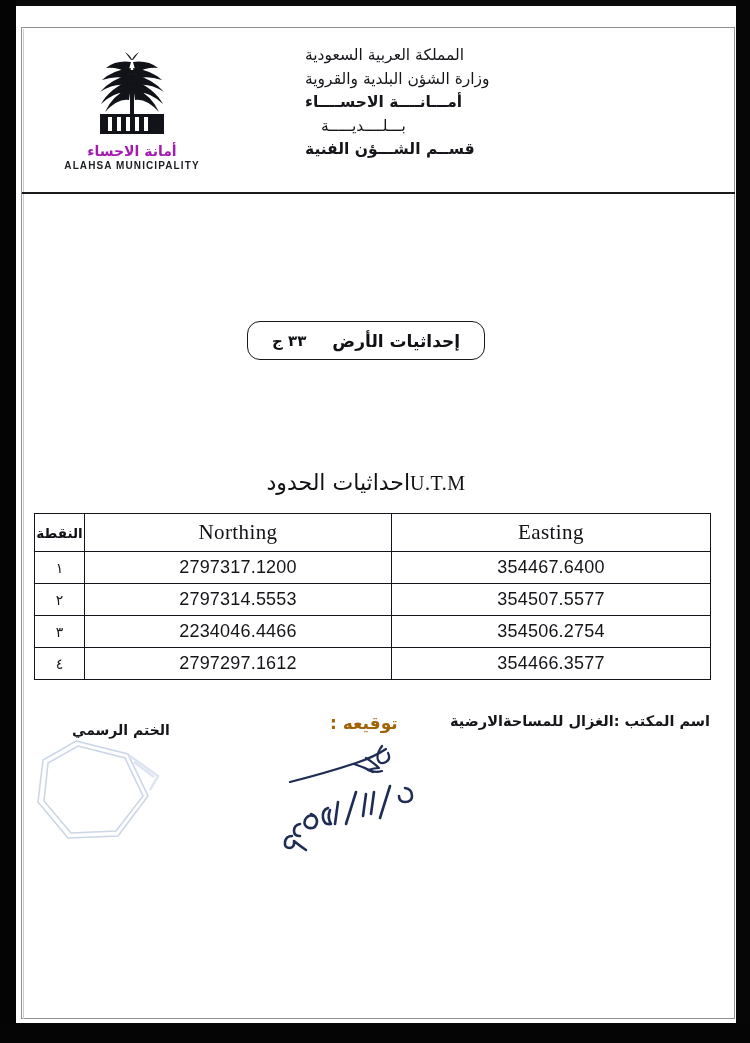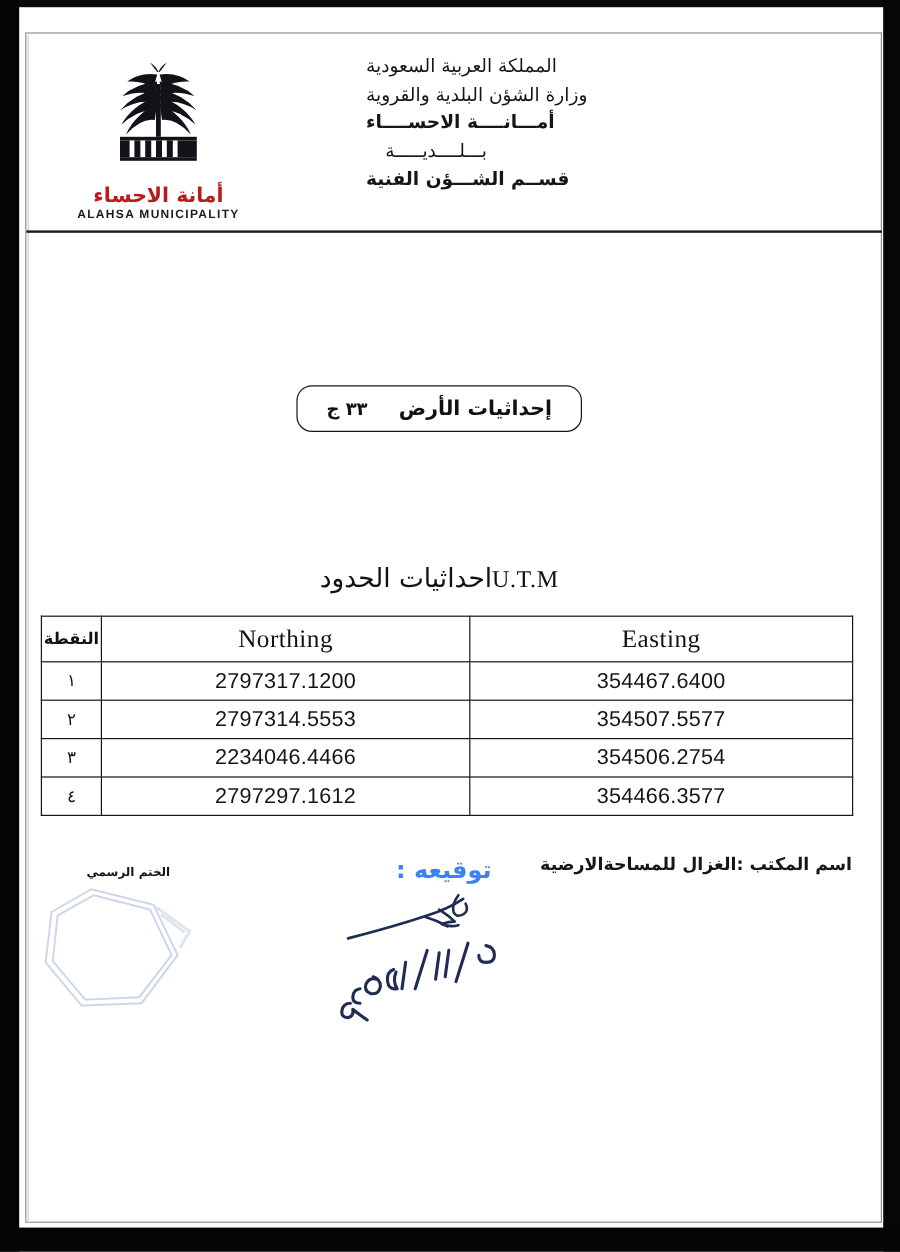--- a/index.html
+++ b/index.html
@@ -70,25 +70,25 @@
     width: 712px; height: 165px;
   }
   .logo-wrap {
     position: absolute;
     left: 30px; top: 20px;
     width: 160px;
     text-align: center;
   }
   .logo-mark { width: 108px; height: 90px; display: block; margin: 0 auto; }
   .logo-ar {
-    font-size: 17px;
-    font-weight: 700;
-    color: #b91c1c;
+    font-size: 14px;
+    font-weight: 700;
+    color: #a21caf;
     letter-spacing: 0.5px;
-    margin-top: 16px;
+    margin-top: 6px;
     line-height: 1.1;
   }
   .logo-en {
     font-size: 10px;
     font-weight: 700;
     color: #1b1d22;
     letter-spacing: 1.1px;
     font-family: "Liberation Sans", sans-serif;
     margin-top: 1px;
   }
@@ -233,29 +233,29 @@
     direction: rtl;
     font-size: 14.5px;
     font-weight: 700;
     color: #15161a;
     letter-spacing: 0.1px;
   }
   .sig-label {
     position: absolute;
     left: 330px; top: 713px;
     direction: rtl;
-    font-size: 20px;
-    font-weight: 700;
-    color: #3b82f6;
+    font-size: 17px;
+    font-weight: 700;
+    color: #a16207;
   }
   .stamp-label {
     position: absolute;
     left: 72px; top: 722px;
     direction: rtl;
-    font-size: 10px;
+    font-size: 14px;
     font-weight: 700;
     color: #15161a;
   }
 
   .stamp-mark {
     position: absolute;
     left: 30px; top: 732px;
     width: 150px; height: 120px;
   }
   .signature-mark {

